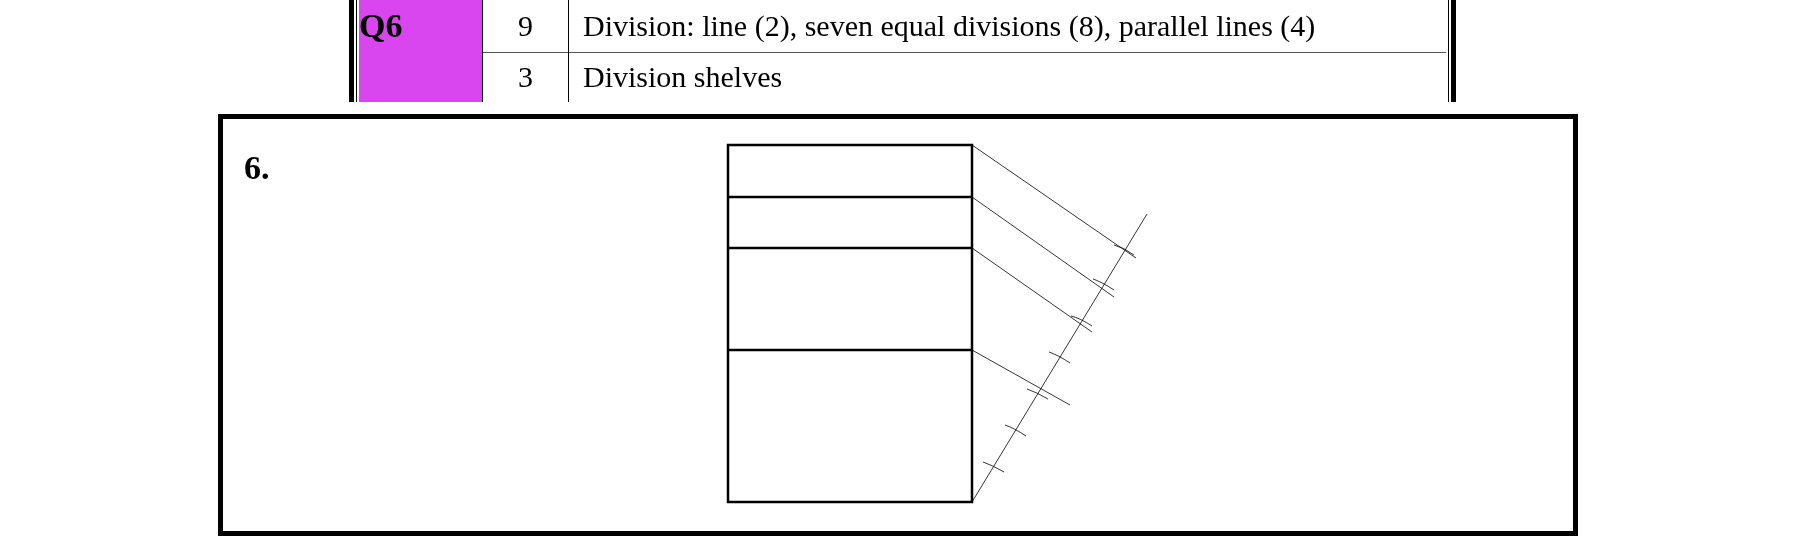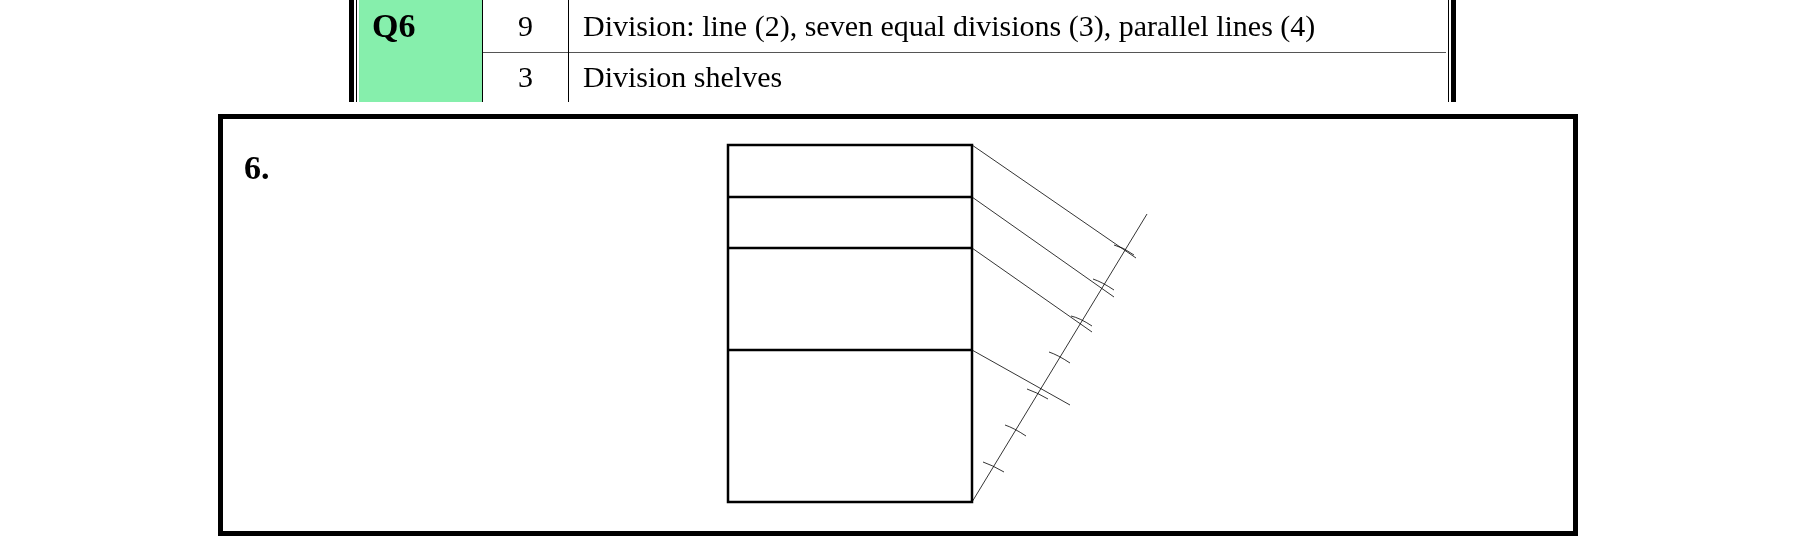--- a/index.html
+++ b/index.html
@@ -17,21 +17,21 @@
   }
   .memo-table::before { left: 2px; }
   .memo-table::after { right: 2px; }
   .memo-inner {
     position: absolute; left: 5px; right: 5px; top: 0; bottom: 0;
   }
   .row { position: absolute; left: 0; right: 0; display: flex; }
   .row-1 { top: 0; height: 53px; border-top: 1px solid #000; border-bottom: 1px solid #555; }
   .row-2 { top: 54px; height: 50px; }
   .cell { box-sizing: border-box; display: flex; align-items: center; }
-  .c-q { width: 124px; background: #86efac; border-right: 1px solid #000; padding-left: 13px;
+  .c-q { width: 124px; background: #d946ef; border-right: 1px solid #000; padding-left: 0;
          font-weight: bold; font-size: 34px; }
   .c-m { width: 86px; justify-content: center; border-right: 1px solid #000; font-size: 30px; }
   .c-d { flex: 1; padding-left: 14px; font-size: 30px; white-space: nowrap; }
 
   
   .answer-frame {
     position: absolute; left: 218px; top: 114px; width: 1360px; height: 422px;
     border: 5px solid #000; box-sizing: border-box;
   }
   .q-number {
@@ -40,21 +40,21 @@
   .drawing { position: absolute; left: 0; top: 0; }
 </style>
 </head>
 <body>
 
 <div class="memo-table">
   <div class="memo-inner">
     <div class="row row-1">
       <div class="cell c-q">Q6</div>
       <div class="cell c-m">9</div>
-      <div class="cell c-d">Division: line (2), seven equal divisions (3), parallel lines (4)</div>
+      <div class="cell c-d">Division: line (2), seven equal divisions (8), parallel lines (4)</div>
     </div>
     <div class="row row-2">
       <div class="cell c-q"></div>
       <div class="cell c-m">3</div>
       <div class="cell c-d">Division shelves</div>
     </div>
   </div>
 </div>
 
 <div class="answer-frame">

